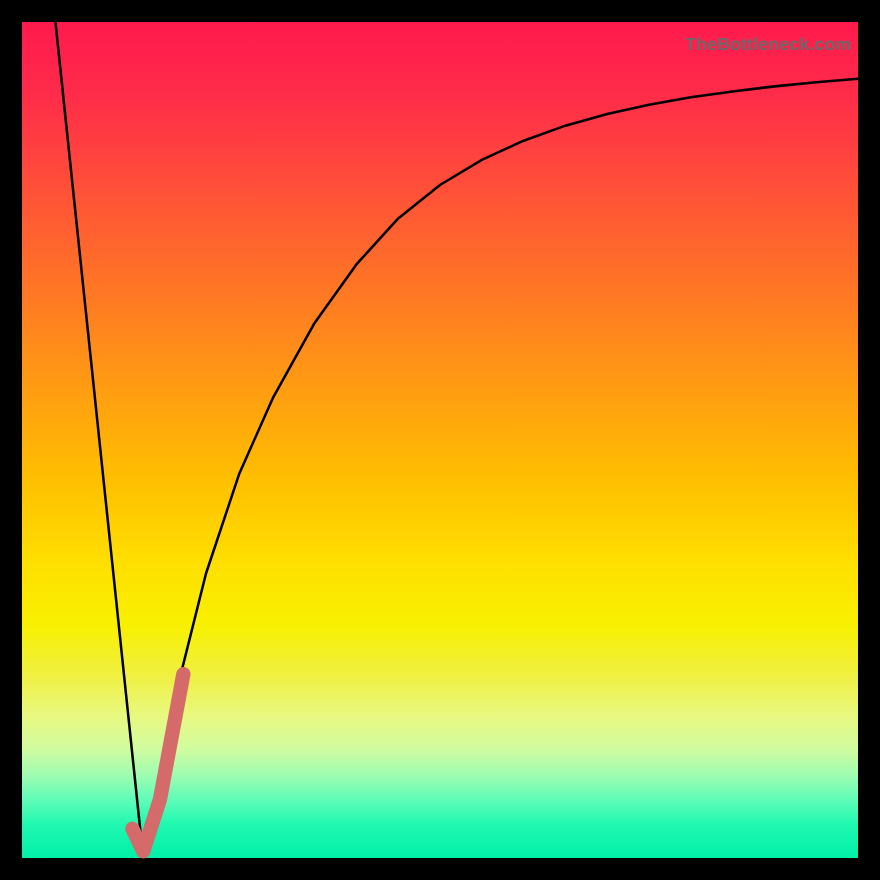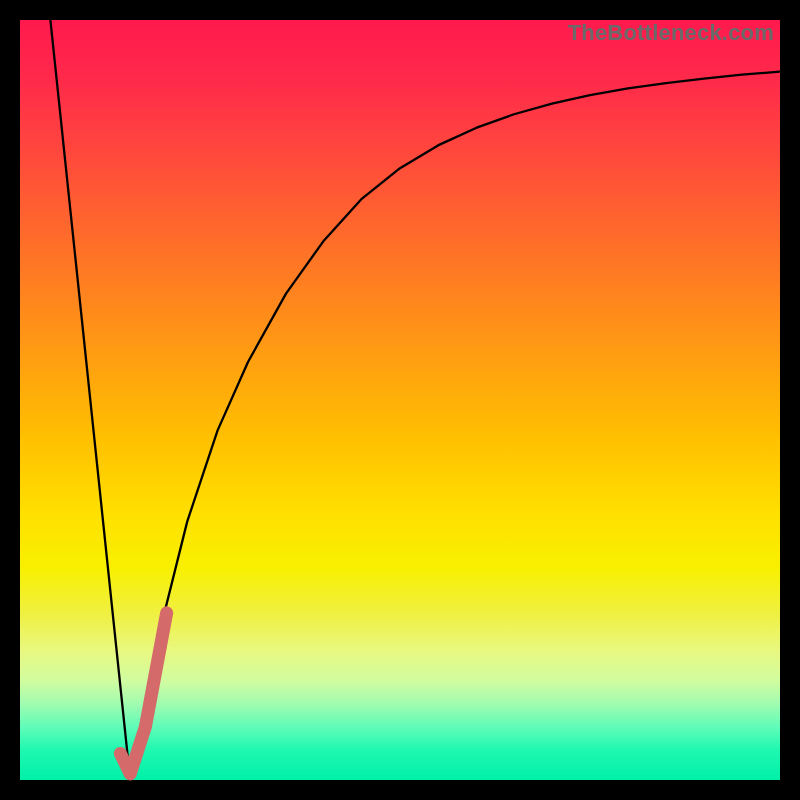--- a/index.html
+++ b/index.html
@@ -30,24 +30,24 @@
       #e8f880 83%,
       #d0fca0 87%,
       #a0fcb0 90%,
       #60fcb8 93%,
       #20f8b0 96%,
       #00f0a8 100%
     );
   }
   .watermark {
     position: absolute;
-    top: 0;
+    top: 12px;
     right: 6px;
     font-family: Arial, Helvetica, sans-serif;
-    font-size: 22px;
+    font-size: 16px;
     font-weight: 600;
     color: #6a6a6a;
     letter-spacing: 0.2px;
     user-select: none;
   }
   svg.lines {
     position: absolute;
     left: 0;
     top: 0;
     width: 760px;

